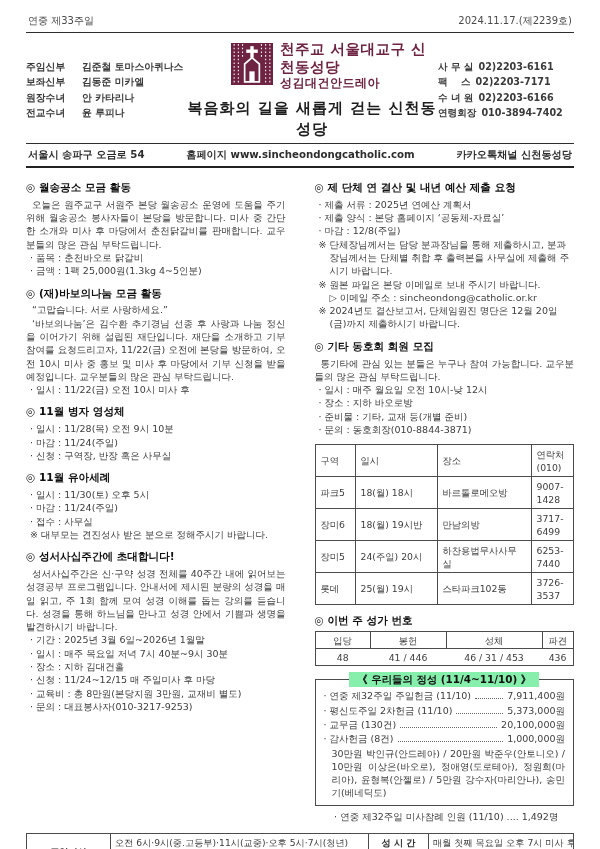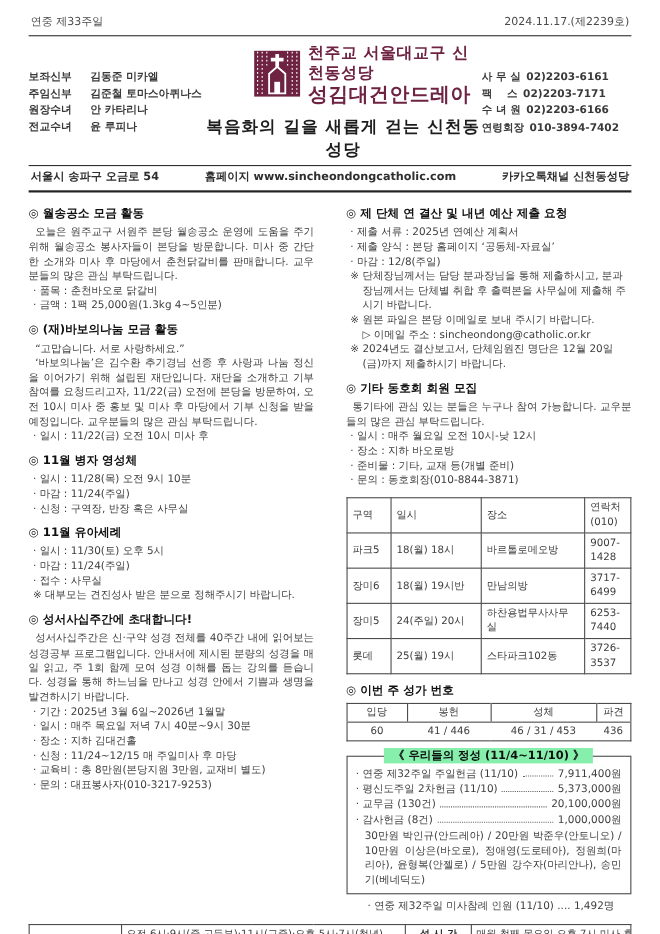--- a/index.html
+++ b/index.html
@@ -14,21 +14,21 @@
   .top-row { display:flex; justify-content:space-between; font-size:10px; color:#4a4a4a;
              padding:0 2px 4px 2px; border-bottom:1.6px solid #2e2e2e; }
   .head-main { display:flex; align-items:center; padding:7px 0 3px 0; border-bottom:1.6px solid #2e2e2e;}
   .clergy { width:160px; font-size:9.8px; font-weight:bold; color:#3a3a3a; }
   .clergy-row { display:flex; margin:1.5px 0; }
   .clergy-role { width:56px; }
   .head-center { flex:1; text-align:center; }
   .brand { display:flex; align-items:center; justify-content:center; gap:7px;padding-left:45px; }
   .brand-titles { text-align:left; font-weight:bold; color:#6e2342; }
   .brand-line1 { font-size:14.5px; letter-spacing:0.5px; line-height:1.25; }
-  .brand-line2 { font-size:18px; letter-spacing:0.5px; line-height:1.2; }
+  .brand-line2 { font-size:12px; letter-spacing:0.5px; line-height:1.2; }
   .slogan { margin-top:7px; font-weight:bold; color:#1d1d1d; font-size:15px; letter-spacing:1px; }
   .contacts { width:136px; font-size:9.6px; font-weight:bold; color:#3a3a3a; }
   .contact-row { display:flex; margin:2px 0; }
   .contact-label { white-space:pre; margin-right:5px; }
   .addr-row { display:flex; justify-content:space-between; font-weight:bold; color:#2e2e2e;
               font-size:10.2px; padding:4px 2px; border-bottom:2.6px solid #222; }
 
   
   .cols { display:flex; gap:29px; padding-top:5px; }
   .col { width:267px; }
@@ -70,26 +70,26 @@
 <div class="page">
 
   <div class="top-row">
     <span>연중 제33주일</span>
     <span>2024.11.17.(제2239호)</span>
   </div>
 
   <div class="head-main">
     <div class="clergy">
       <div class="clergy-row">
+        <span class="clergy-role">주임신부</span>
+        <span>김준철 토마스아퀴나스</span>
+      </div>
+      <div class="clergy-row">
         <span class="clergy-role">보좌신부</span>
         <span>김동준 미카엘</span>
-      </div>
-      <div class="clergy-row">
-        <span class="clergy-role">주임신부</span>
-        <span>김준철 토마스아퀴나스</span>
       </div>
       <div class="clergy-row">
         <span class="clergy-role">원장수녀</span>
         <span>안 카타리나</span>
       </div>
       <div class="clergy-row">
         <span class="clergy-role">전교수녀</span>
         <span>윤 루피나</span>
       </div>
     </div>
@@ -265,21 +265,21 @@
               <col>
             </colgroup>
           <tbody>
               <tr>
             <th>입당</th>
             <th>봉헌</th>
             <th>성체</th>
             <th>파견</th>
           </tr>
           <tr>
-            <td>60</td>
+            <td>48</td>
             <td>41 / 446</td>
             <td>46 / 31 / 453</td>
             <td>436</td>
           </tr>
         </tbody>
           </table>
       </div>
 
       <div class="box">
         <div class="box-title">《 우리들의 정성 (11/4~11/10) 》</div>

